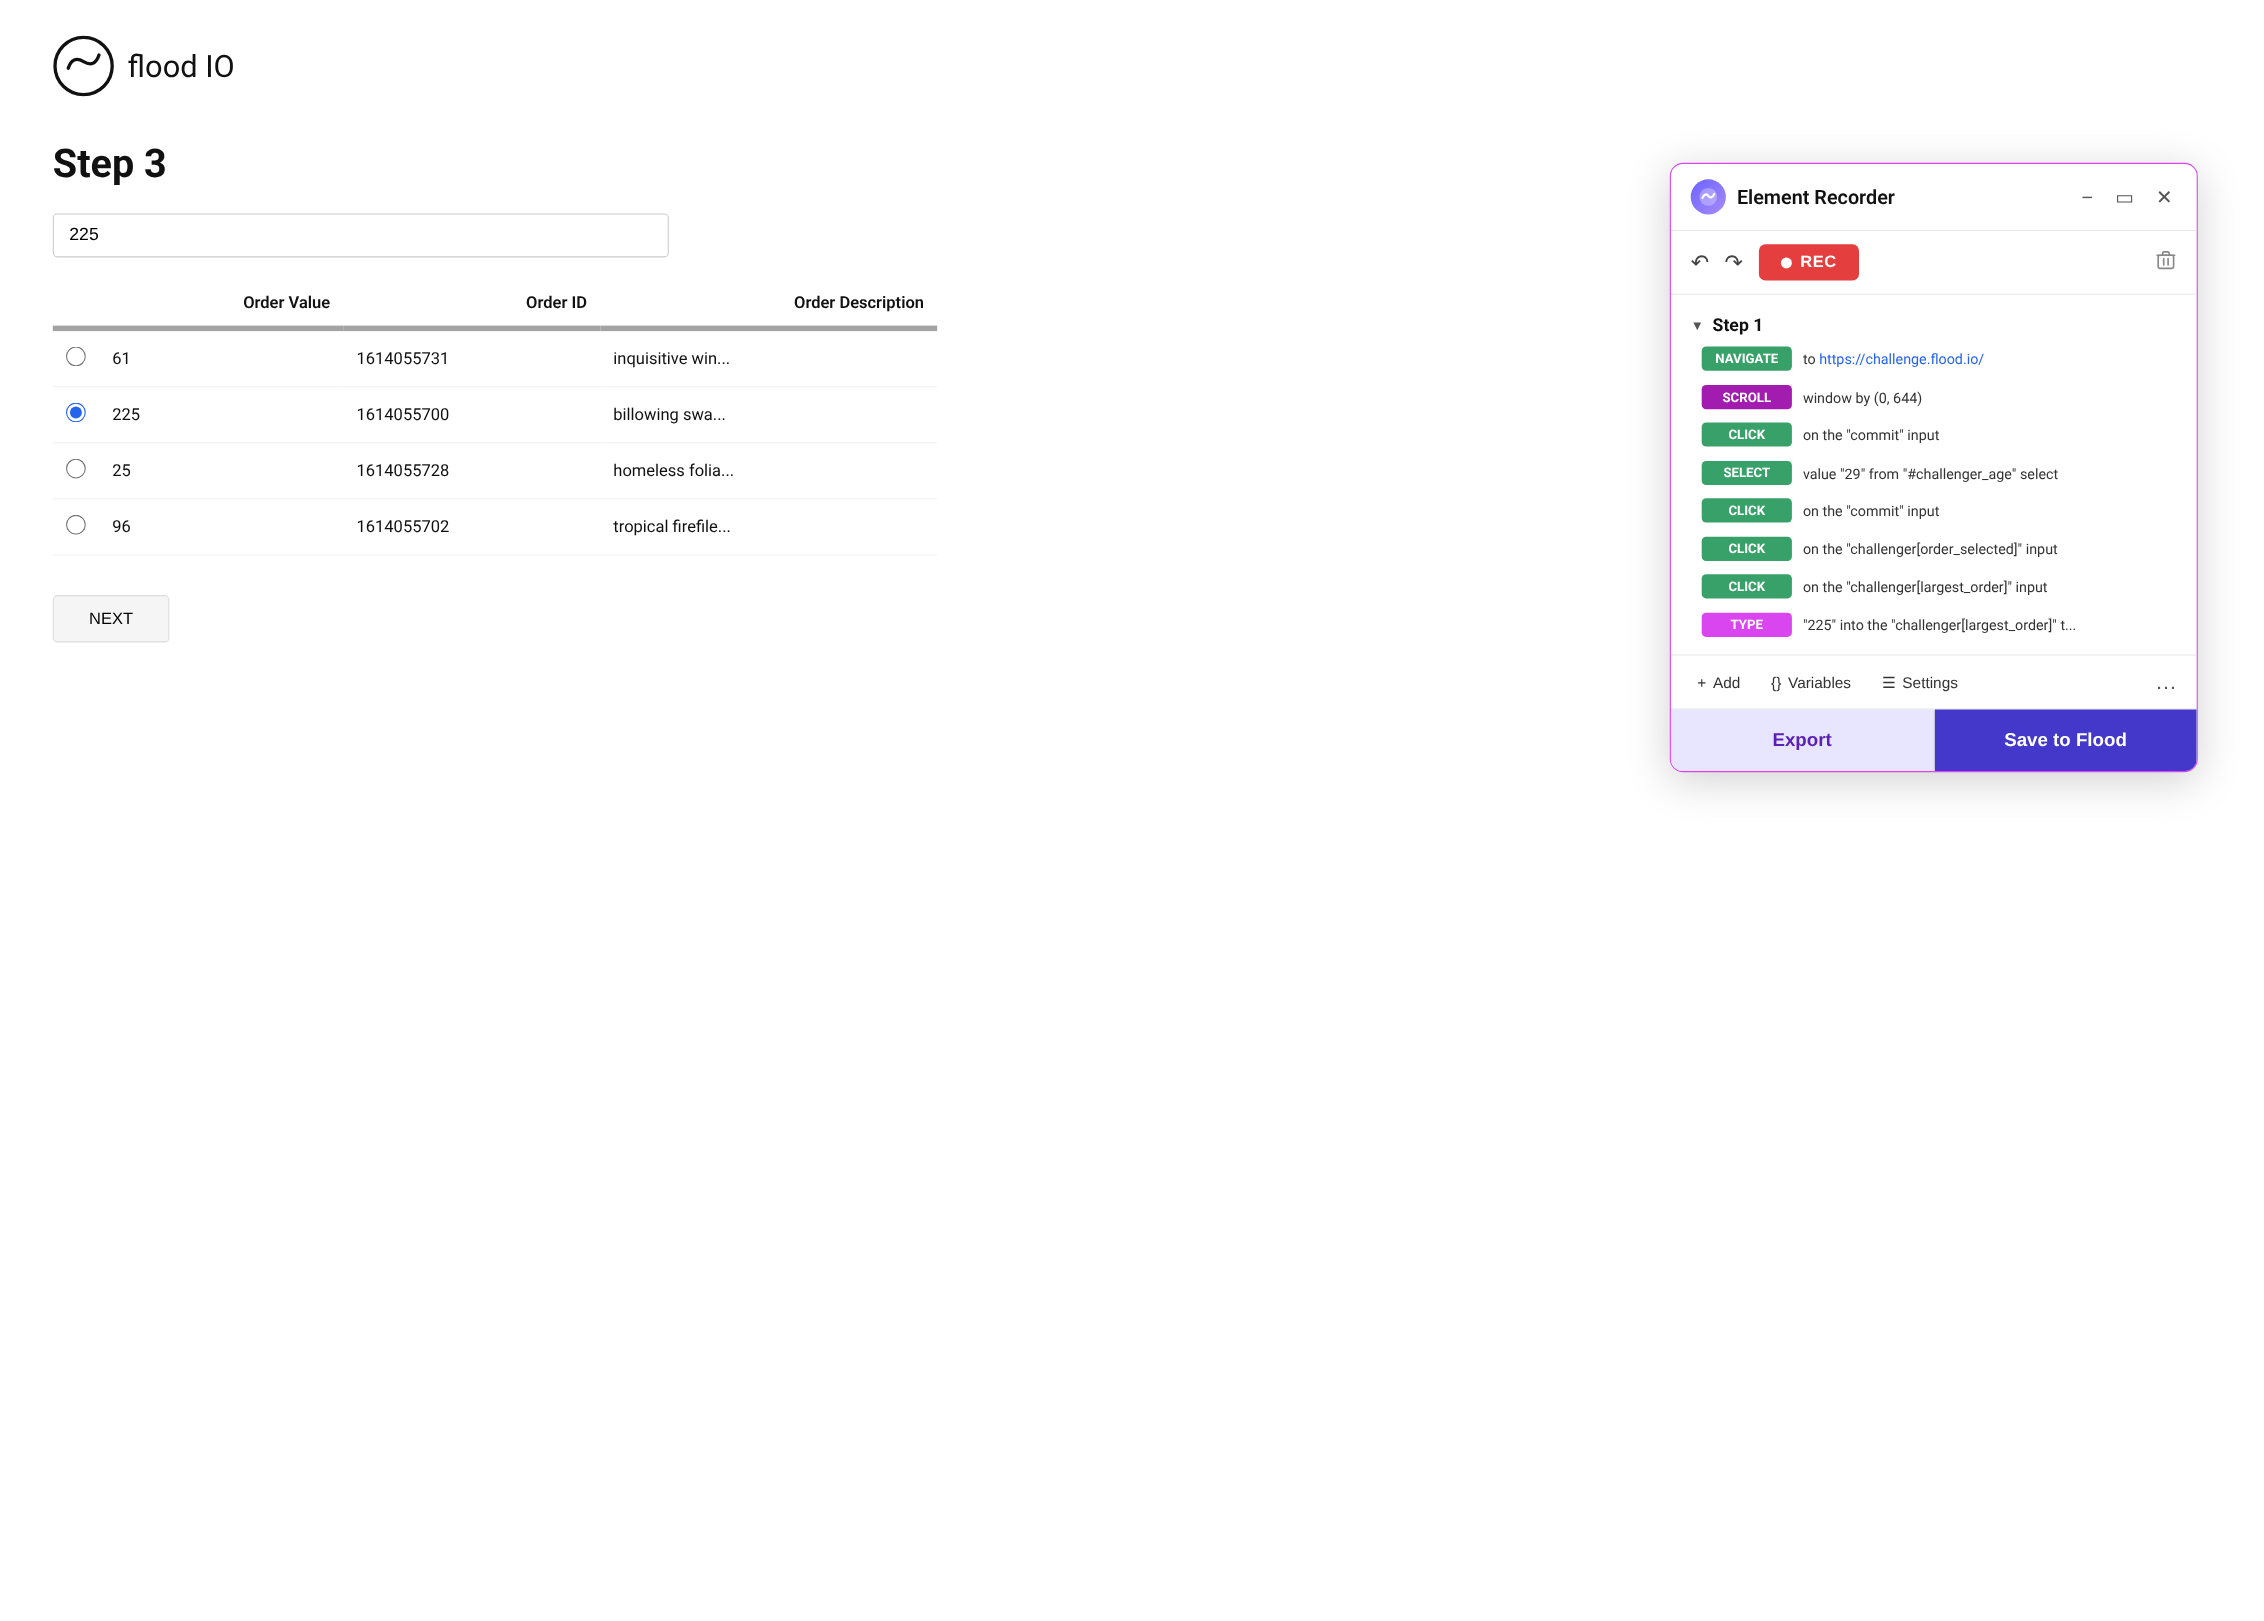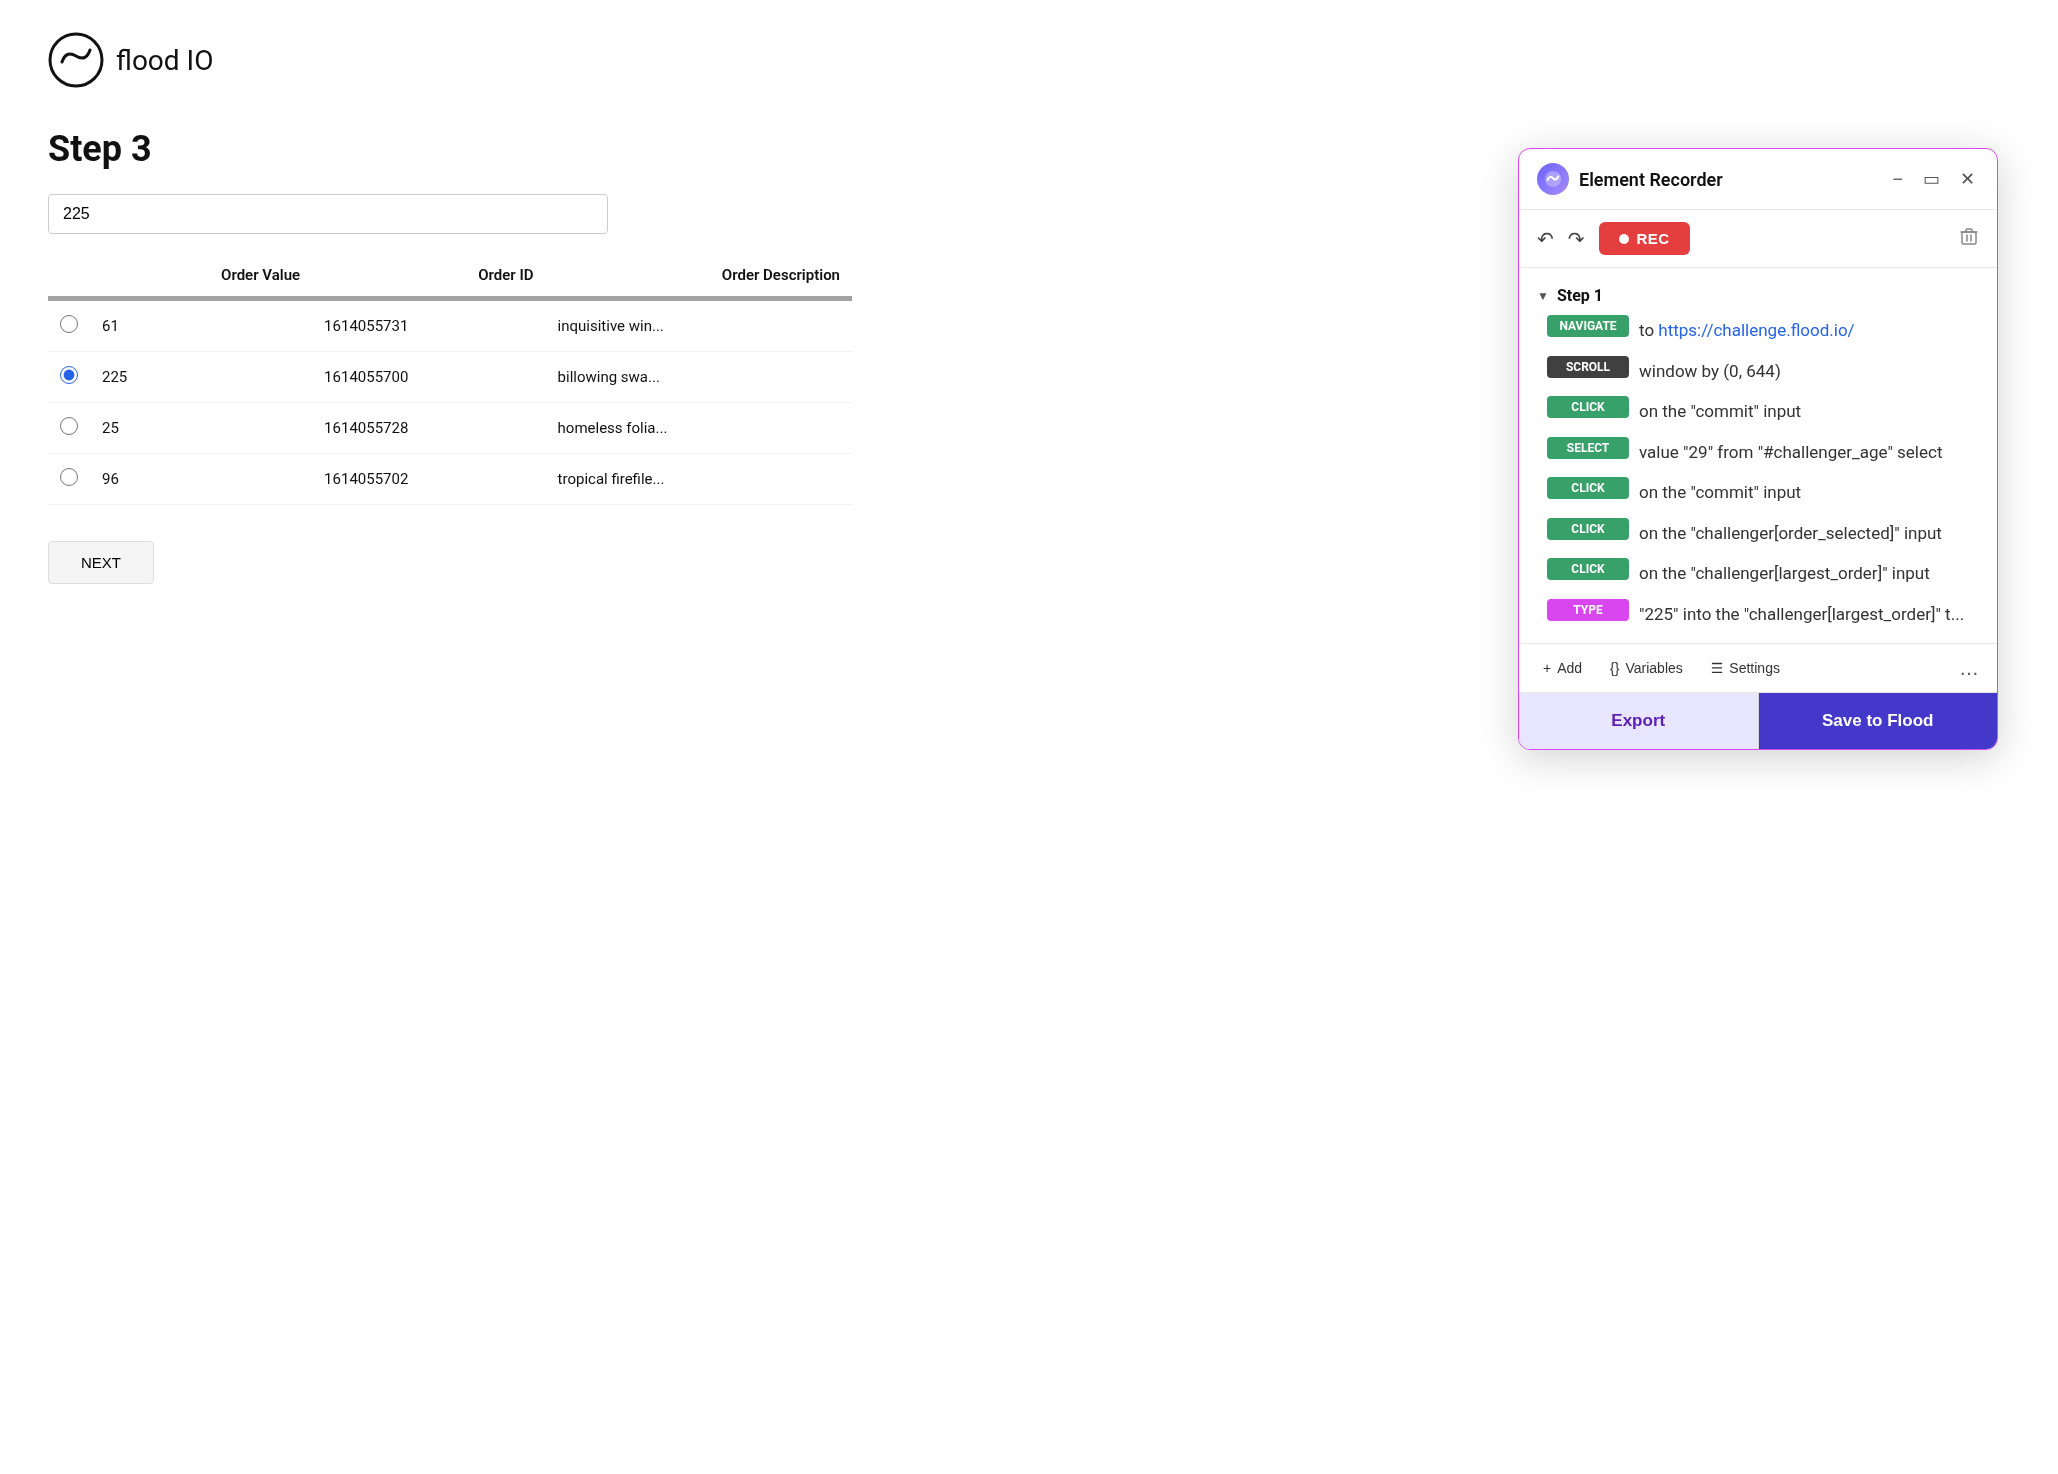--- a/index.html
+++ b/index.html
@@ -198,26 +198,26 @@
       flex-shrink: 0;
       padding: 4px 10px;
       border-radius: 4px;
       font-size: 12px;
       font-weight: 700;
       color: white;
       min-width: 82px;
       text-align: center;
     }
     .badge-navigate { background: #38a169; }
-    .badge-scroll { background: #404040; }
+    .badge-scroll { background: #a21caf; }
     .badge-click { background: #38a169; }
     .badge-select { background: #38a169; }
     .badge-type { background: #d946ef; }
     .action-text {
-      font-size: 17px;
+      font-size: 13px;
       color: #333;
       line-height: 1.5;
       padding-top: 3px;
       word-break: break-all;
     }
     .action-link {
       color: #2563eb;
       text-decoration: none;
     }
     .recorder-footer {

